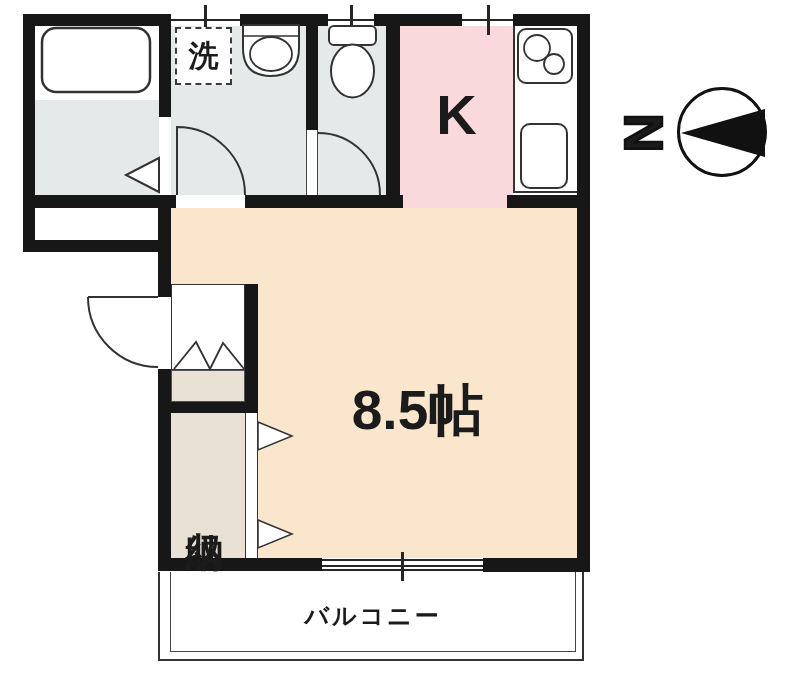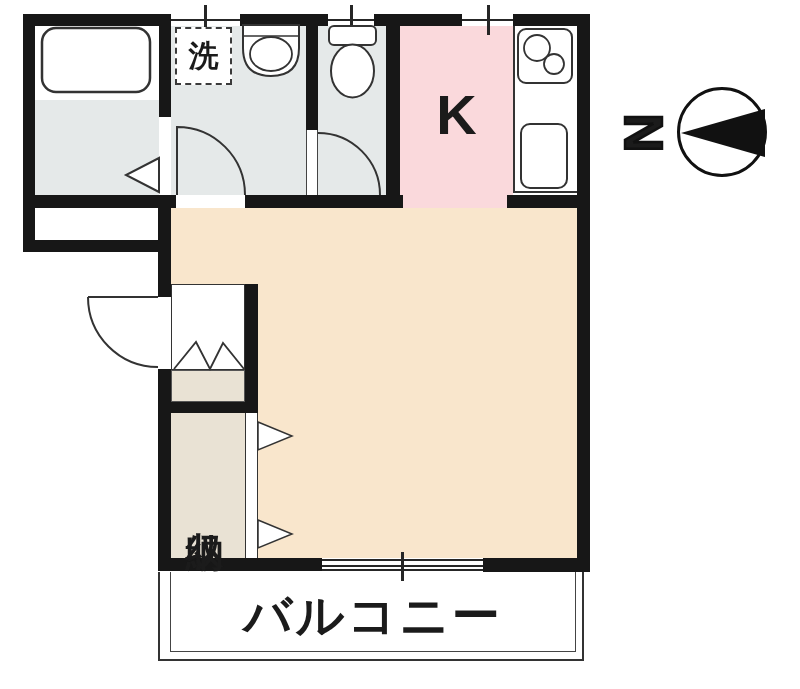--- a/index.html
+++ b/index.html
@@ -111,20 +111,21 @@
     <rect x="521" y="124" width="46" height="64" rx="9" fill="#fff" stroke="#333" stroke-width="2"></rect>
     <path d="M 174 369 L 196 342 L 210 369 L 223 343 L 244 369" fill="none" stroke="#333" stroke-width="1.8"></path>
     <path d="M 258 422 L 292 436 L 258 450 Z" fill="#fff" stroke="#333" stroke-width="1.5"></path>
     <path d="M 258 520 L 292 534 L 258 548 Z" fill="#fff" stroke="#333" stroke-width="1.5"></path>
   </svg>
 
   <div class="lbl" id="laundry-box" style="left:175px;top:27px;width:57px;height:58px;font-size:30px;">
     <span>洗</span>
   </div>
   <div class="lbl" style="left:400px;top:82px;width:113px;height:64px;font-size:56px;font-weight:600;">K</div>
+  <div class="lbl" style="left:258px;top:380px;width:319px;height:62px;font-size:55px;">8.5帖</div>
   <div class="lbl" style="left:177px;top:444px;width:54px;height:120px;writing-mode:vertical-rl;font-size:38px;letter-spacing:2px;">収納</div>
-  <div class="lbl" style="left:170px;top:592px;width:406px;height:48px;font-size:48px;letter-spacing:3px;">バルコニー</div>
+  <div class="lbl" style="left:170px;top:592px;width:406px;height:48px;font-size:24px;letter-spacing:3px;">バルコニー</div>
 
   <div id="compass-circle"></div>
   <div id="compass-triangle"></div>
   <div id="compass-n">N</div>
 
 </div>
 
 </body></html>

